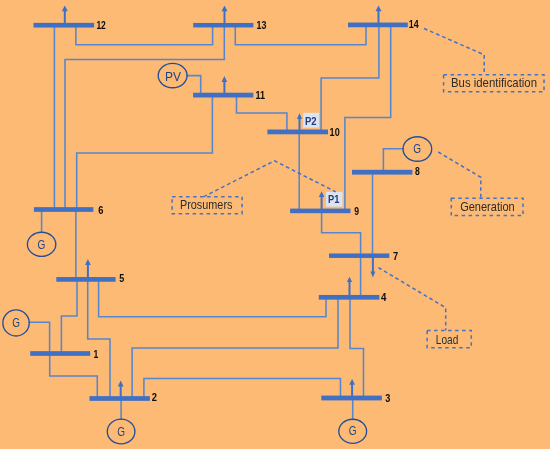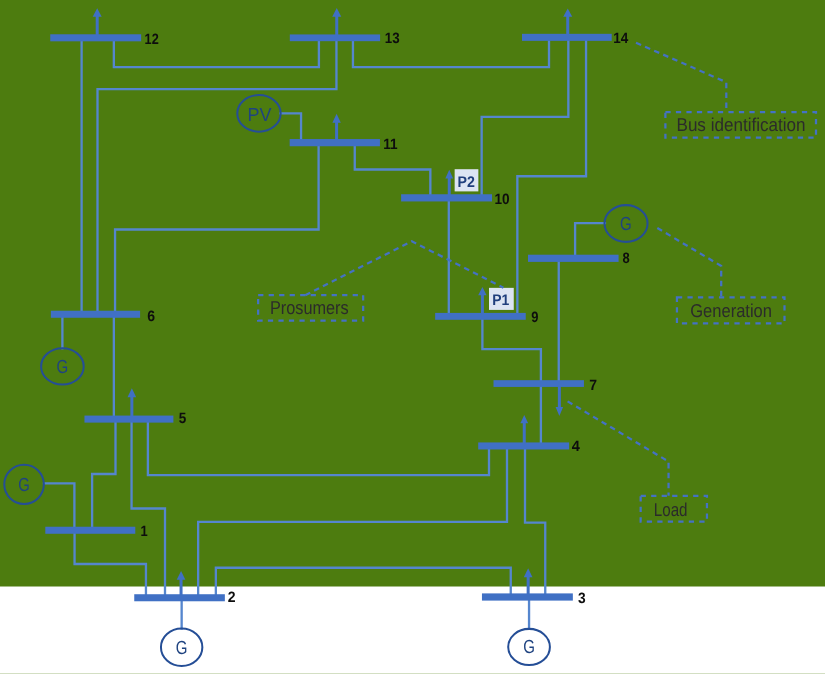--- a/index.html
+++ b/index.html
@@ -1,18 +1,18 @@
 <!DOCTYPE html>
 <html><head>
 <meta charset="utf-8">
 <title>IEEE 14 bus single line diagram</title>
 <style>
   html,body{margin:0;padding:0;background:#ffffff;}
   body{width:550px;height:449px;overflow:hidden;font-family:"Liberation Sans",sans-serif;}
-  #stage{position:relative;width:550px;height:391px;background:#4d7c0f;}
+  #stage{position:relative;width:550px;height:449px;background:#fdba74;}
   svg{display:block;shape-rendering:geometricPrecision;}
   text{-webkit-font-smoothing:antialiased;}
   .busnum{font-family:"Liberation Sans",sans-serif;font-size:10px;font-weight:bold;fill:#0d0d0d;}
   .symtxt{font-family:"Liberation Sans",sans-serif;font-size:12.6px;fill:#1F4380;}
   .ptag{font-family:"Liberation Sans",sans-serif;font-size:10.3px;font-weight:bold;fill:#1F3E7C;}
   .anntxt{font-family:"Liberation Sans",sans-serif;font-size:12.4px;fill:#2b2b2b;}
 </style>
 </head>
 <body>
 

